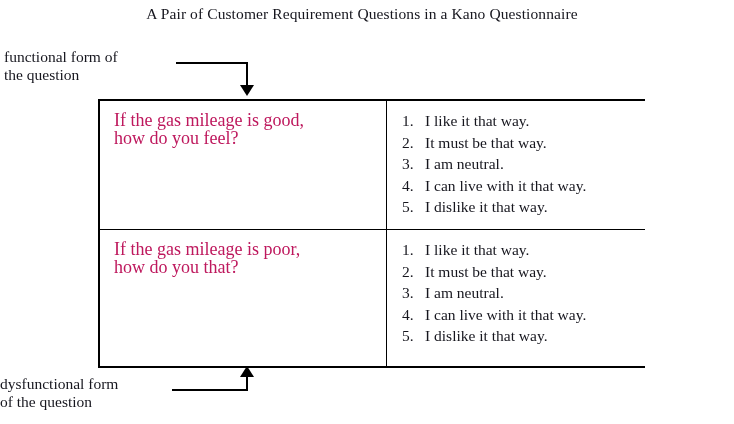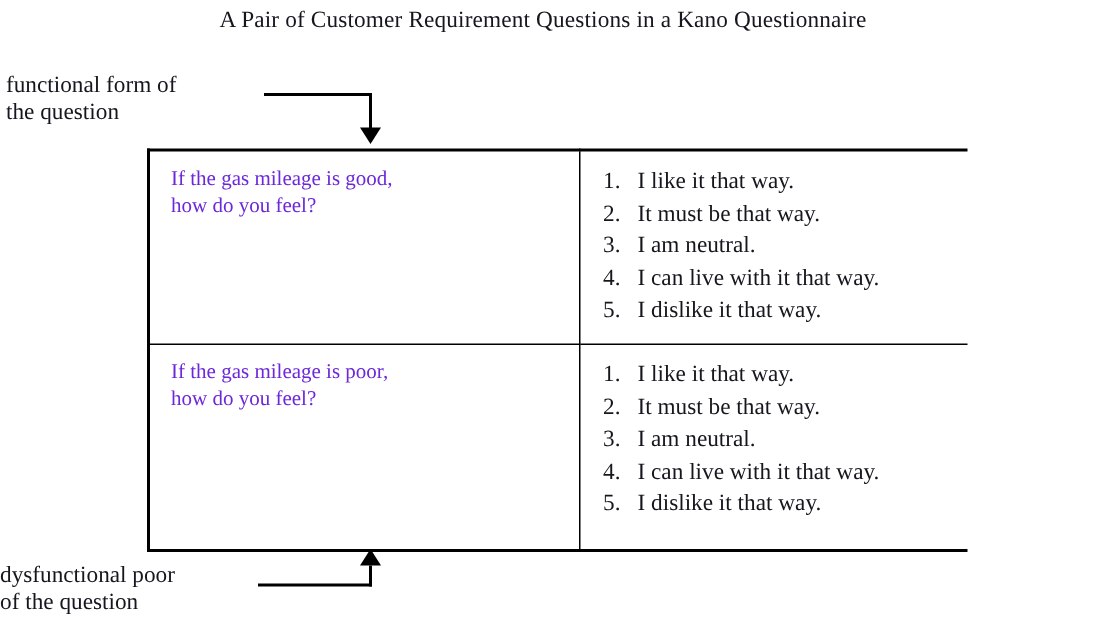--- a/index.html
+++ b/index.html
@@ -106,24 +106,24 @@
     border: 1px solid #000000;
     vertical-align: top;
     padding: 0;
   }
   .kano-table tr.row-1 > td { height: 128px; }
   .kano-table tr.row-2 > td { height: 136px; }
   .col-question { width: 286px; }
   .col-answers  { width: 324px; }
 
   .question-text {
-    font-size: 14px;
+    font-size: 18px;
     line-height: 18px;
     padding: 10px 0 0 14px;
-    color: #6d28d9;
+    color: #be185d;
     white-space: pre-line;
   }
 
   .answers {
     margin: 0;
     padding: 9px 0 0 0;
     list-style: none;
   }
   .answers li {
     font-size: 15.5px;
@@ -146,21 +146,21 @@
 <div id="page">
 
   <div class="diagram-title">A Pair of Customer Requirement Questions in a Kano Questionnaire</div>
 
   <div class="callout callout-top">functional form of
 the question</div>
   <div class="line-h conn-top-h"></div>
   <div class="line-v conn-top-v"></div>
   <div class="arrow-down conn-top-ar"></div>
 
-  <div class="callout callout-bottom">dysfunctional poor
+  <div class="callout callout-bottom">dysfunctional form
 of the question</div>
   <div class="line-h conn-bot-h"></div>
   <div class="line-v conn-bot-v"></div>
   <div class="arrow-up conn-bot-ar"></div>
 
   <table class="kano-table">
     <tbody>
       <tr class="row-1">
         <td class="col-question">
           <div class="question-text">If the gas mileage is good,
@@ -182,21 +182,21 @@
             </li>
             <li>
               <span class="num">5.</span><span>I dislike it that way.</span>
             </li>
           </ul>
         </td>
       </tr>
       <tr class="row-2">
         <td class="col-question">
           <div class="question-text">If the gas mileage is poor,
-how do you feel?</div>
+how do you that?</div>
         </td>
         <td class="col-answers">
           <ul class="answers">
             <li>
               <span class="num">1.</span><span>I like it that way.</span>
             </li>
             <li>
               <span class="num">2.</span><span>It must be that way.</span>
             </li>
             <li>

